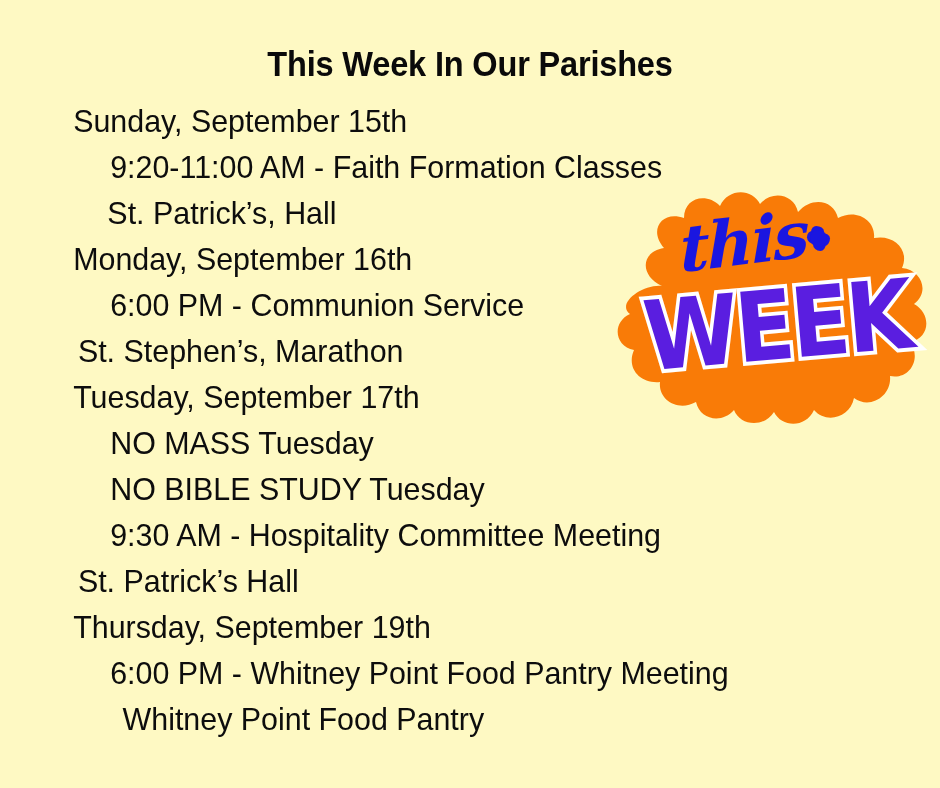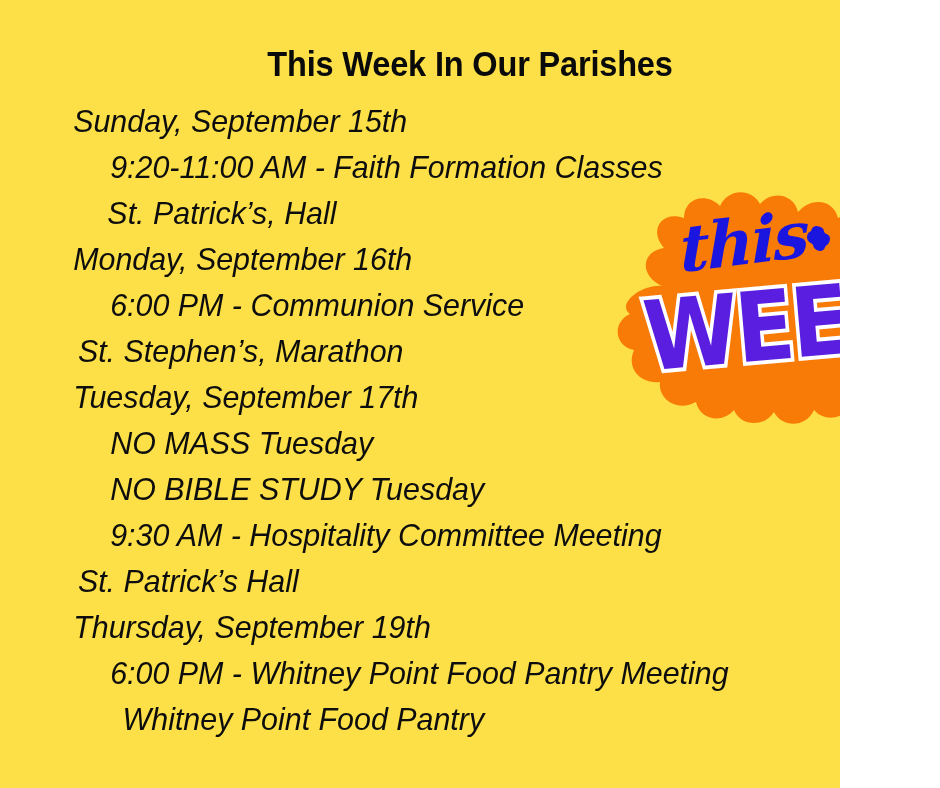--- a/index.html
+++ b/index.html
@@ -8,23 +8,23 @@
     padding: 0;
   }
   body {
     width: 940px;
     height: 788px;
     overflow: hidden;
     font-family: "Liberation Sans", sans-serif;
   }
   #poster {
     position: relative;
-    width: 840px;
+    width: 940px;
     height: 788px;
-    background: #fde047;
+    background: #fef9c3;
     overflow: hidden;
   }
 
   
   #poster-title {
     position: absolute;
     top: 44px;
     left: 0;
     width: 940px;
     text-align: center;
@@ -37,21 +37,20 @@
     transform-origin: center top;
     white-space: nowrap;
   }
 
   
   #schedule {
     position: absolute;
     top: 98px;
     left: 0;
     width: 940px;
-    font-style: italic;
   }
   .sched-line {
     height: 46px;
     line-height: 46px;
     font-family: "Liberation Sans", sans-serif;
     font-weight: normal;
     font-size: 32px;
     color: #0d0d0d;
     white-space: nowrap;
     transform: scaleX(0.95);

